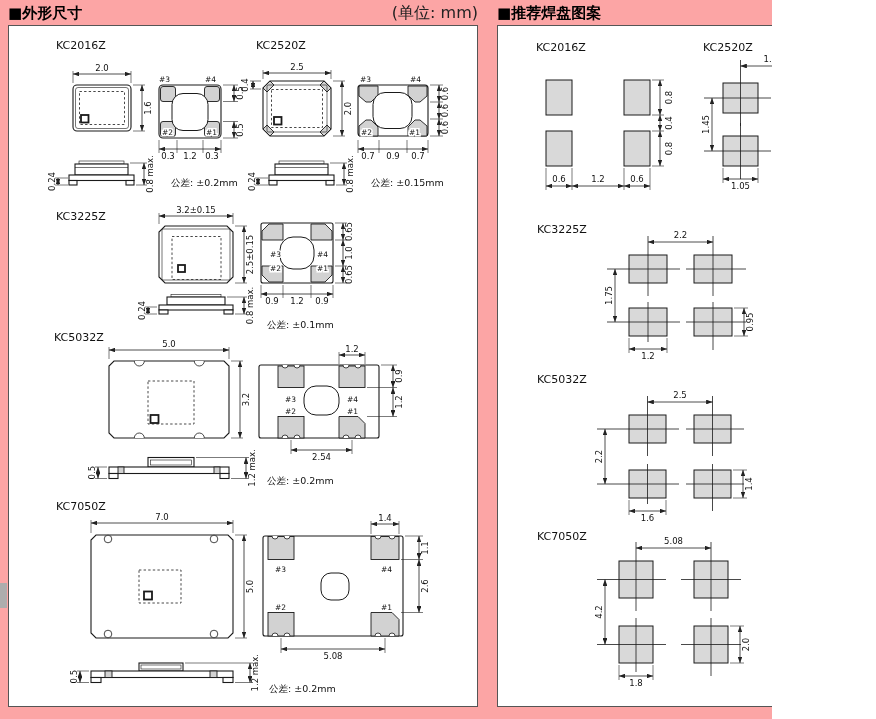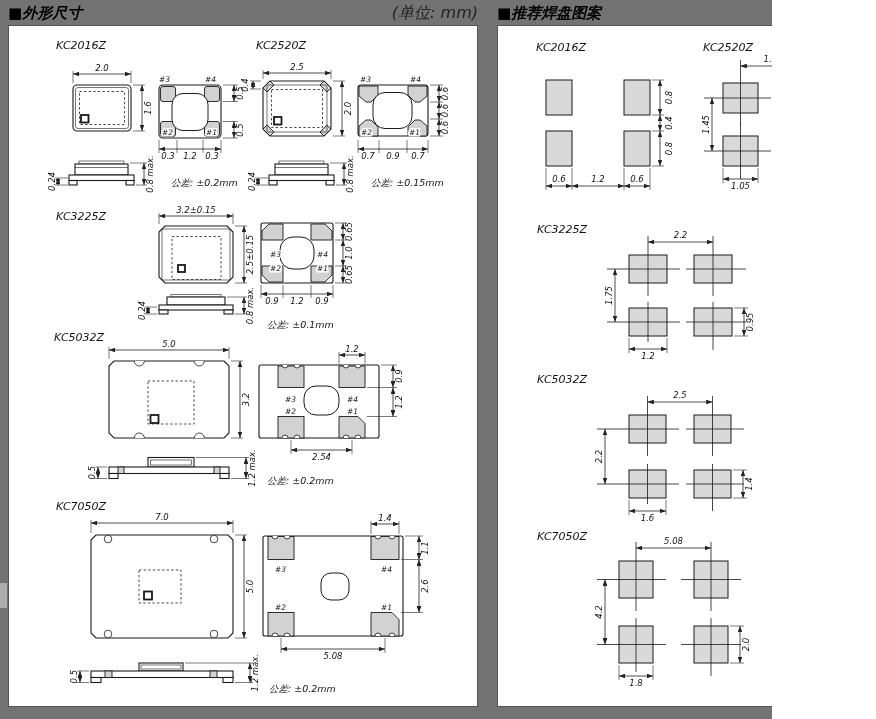--- a/index.html
+++ b/index.html
@@ -1,17 +1,17 @@
 <!DOCTYPE html>
 <html><head>
 <meta charset="utf-8">
 <style>
   html,body{margin:0;padding:0;background:#fff;}
-  .page{position:relative;width:772px;height:719px;background:#737373;overflow:hidden;
-        font-family:"DejaVu Sans","Liberation Sans",sans-serif;color:#111;font-style:italic;}
+  .page{position:relative;width:772px;height:719px;background:#fca5a5;overflow:hidden;
+        font-family:"DejaVu Sans","Liberation Sans",sans-serif;color:#111;}
   .col{position:absolute;top:3px;}
   .col.left{left:8px;width:470px;}
   .col.right{left:497px;width:371px;}
   .hdr{display:flex;justify-content:space-between;align-items:baseline;height:22px;}
   .hdr .title{font-size:15px;font-weight:bold;color:#000;}
   .hdr .unit{font-size:16px;color:#222;}
   .panel{border:1px solid #555;background:#fff;width:100%;height:682px;box-sizing:border-box;}
   svg{display:block;}
   svg text{font-family:"DejaVu Sans","Liberation Sans",sans-serif;fill:#111;}
   .t-model{font-size:11px;}

